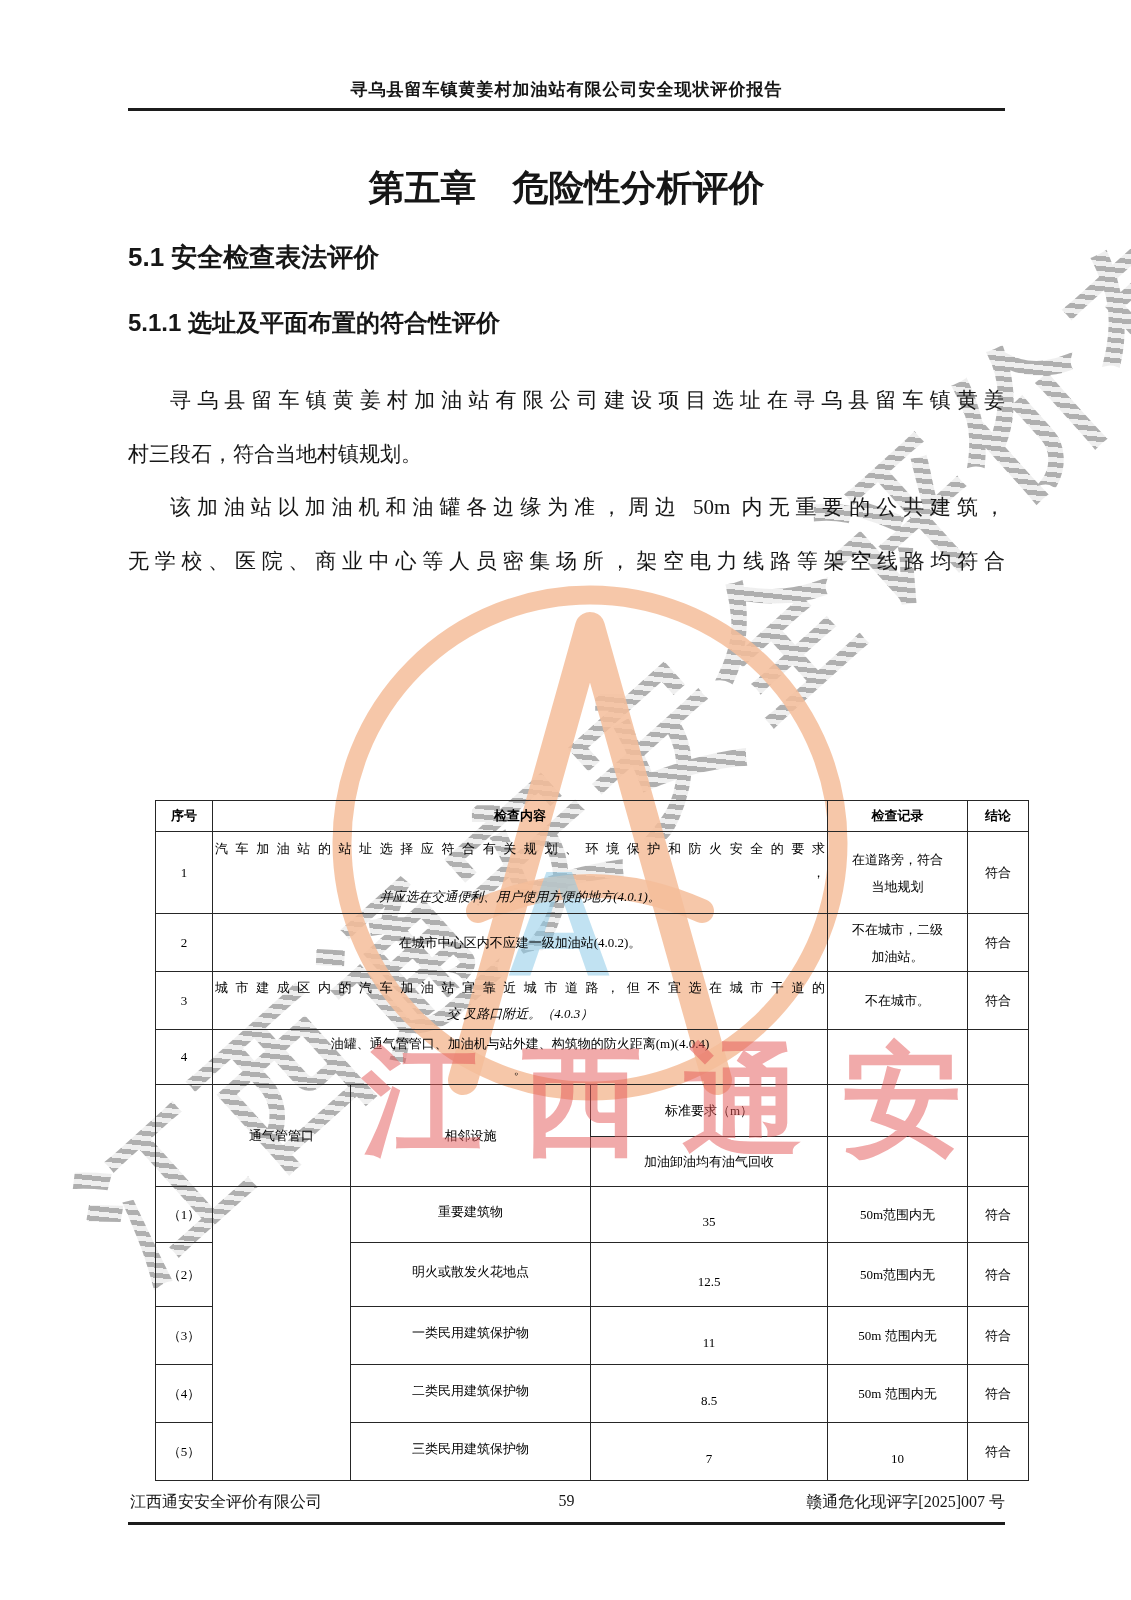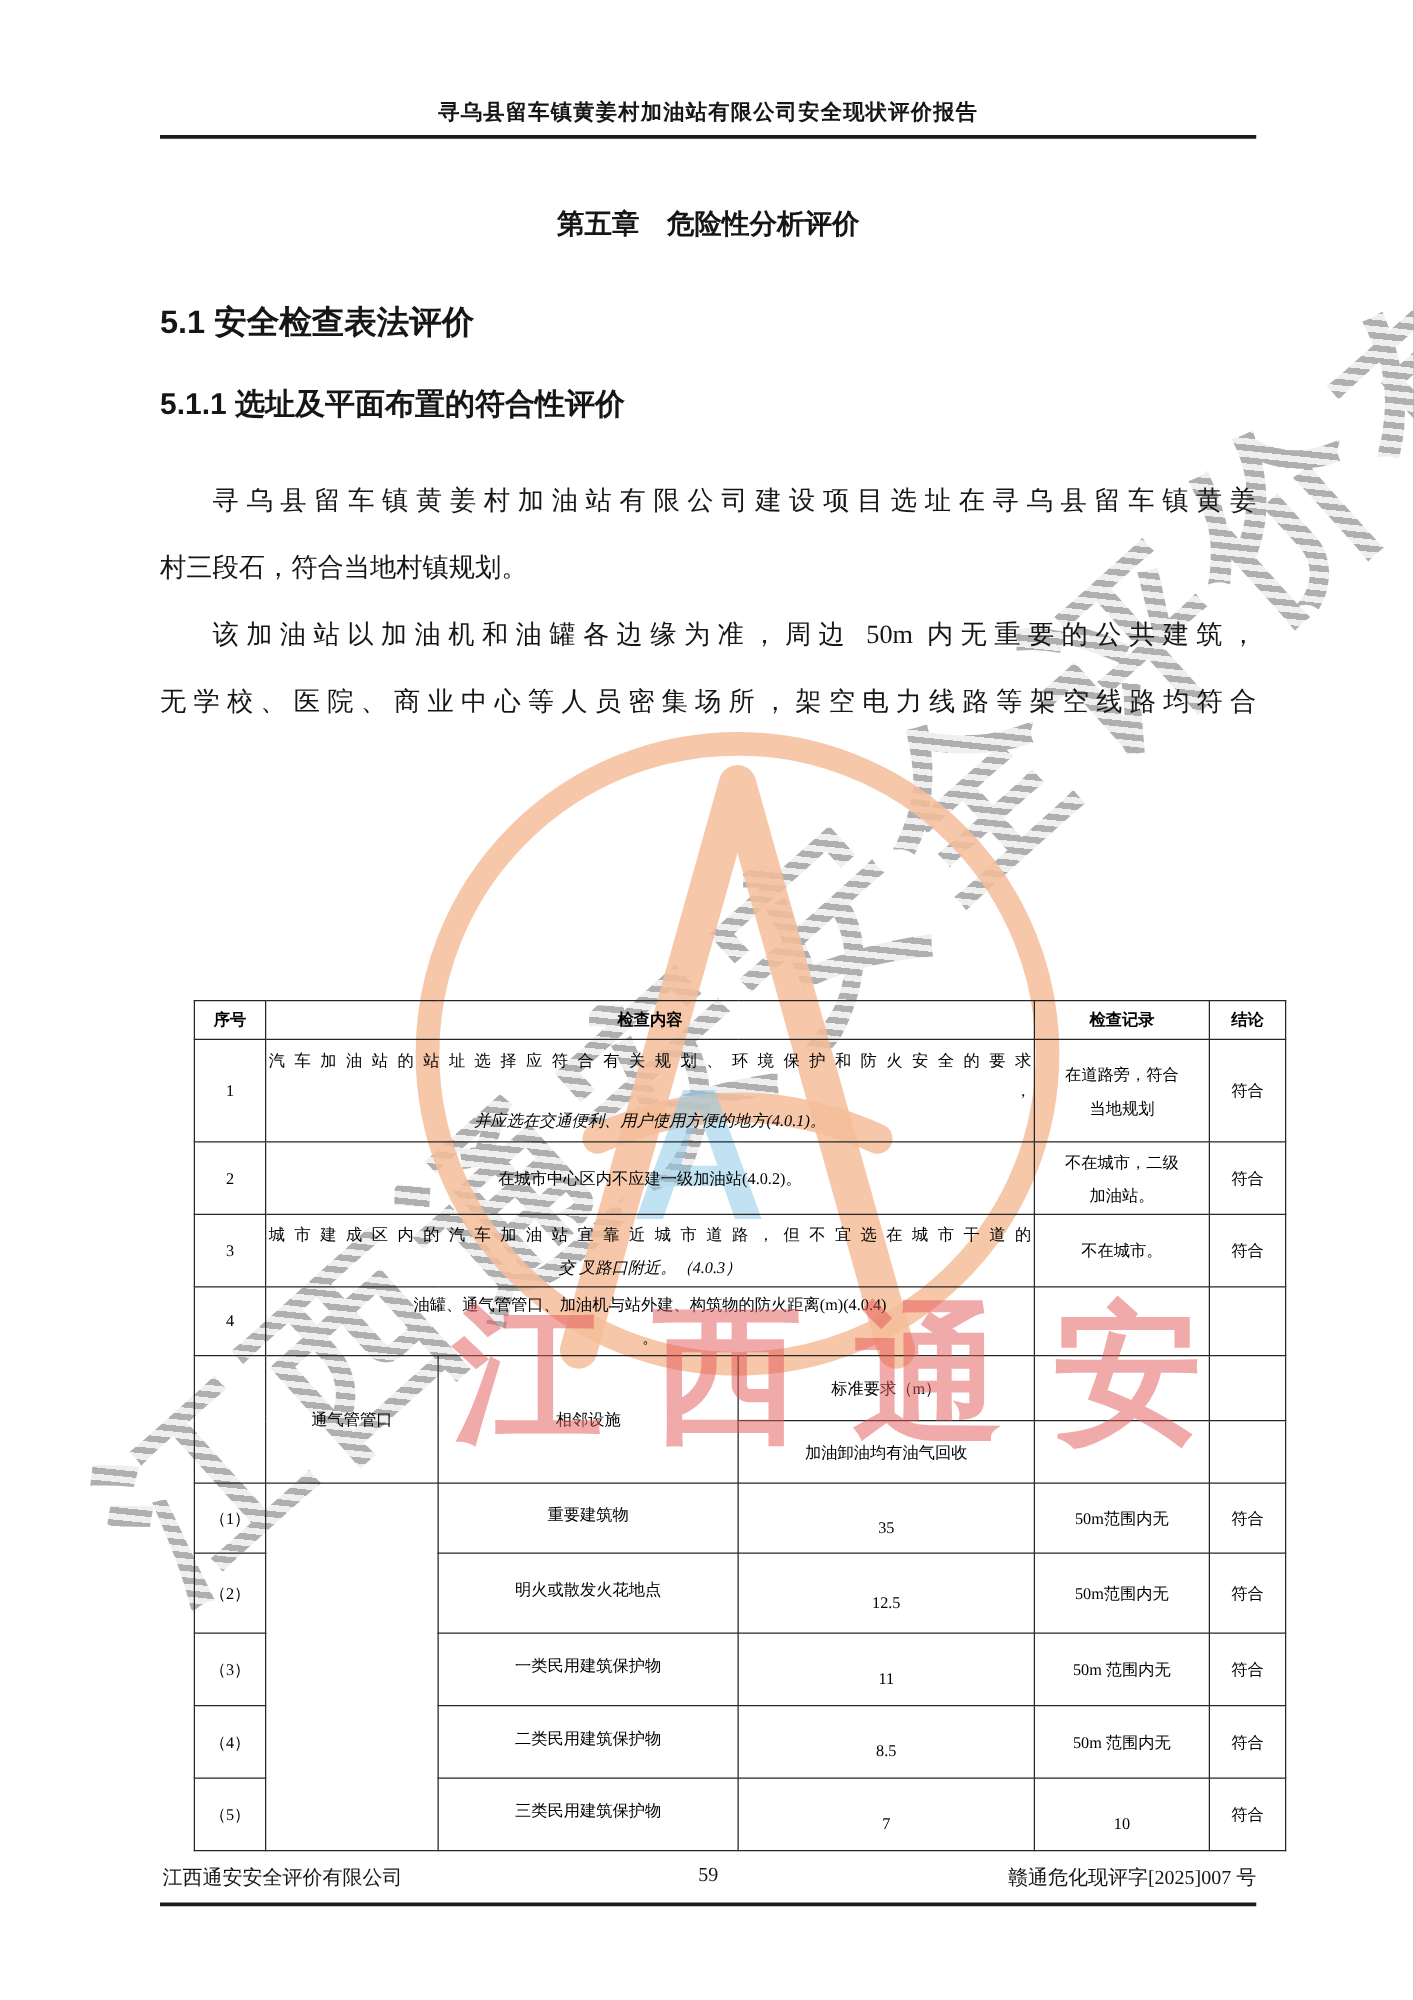--- a/index.html
+++ b/index.html
@@ -46,21 +46,21 @@
   
   .content{position:absolute;left:0;top:0;width:1131px;height:1600px;z-index:2;}
   .hdr-title{
     position:absolute;left:128px;top:78px;width:877px;
     text-align:center;font-size:17px;font-weight:bold;letter-spacing:1px;
   }
   .hdr-rule{position:absolute;left:128px;top:108px;width:877px;height:3px;background:#1c1c1c;}
   .chapter{
     position:absolute;left:128px;top:164px;width:877px;text-align:center;
     font-family:Liberation Sans, sans-serif;
-    font-weight:bold;font-size:22px;
+    font-weight:bold;font-size:36px;
   }
   .h-51{
     position:absolute;left:128px;top:240px;
     font-family:"Liberation Sans","DejaVu Sans",sans-serif;
     font-weight:bold;font-size:26px;
   }
   .h-511{
     position:absolute;left:128px;top:307px;
     font-family:"Liberation Sans","DejaVu Sans",sans-serif;
     font-weight:bold;font-size:24px;

